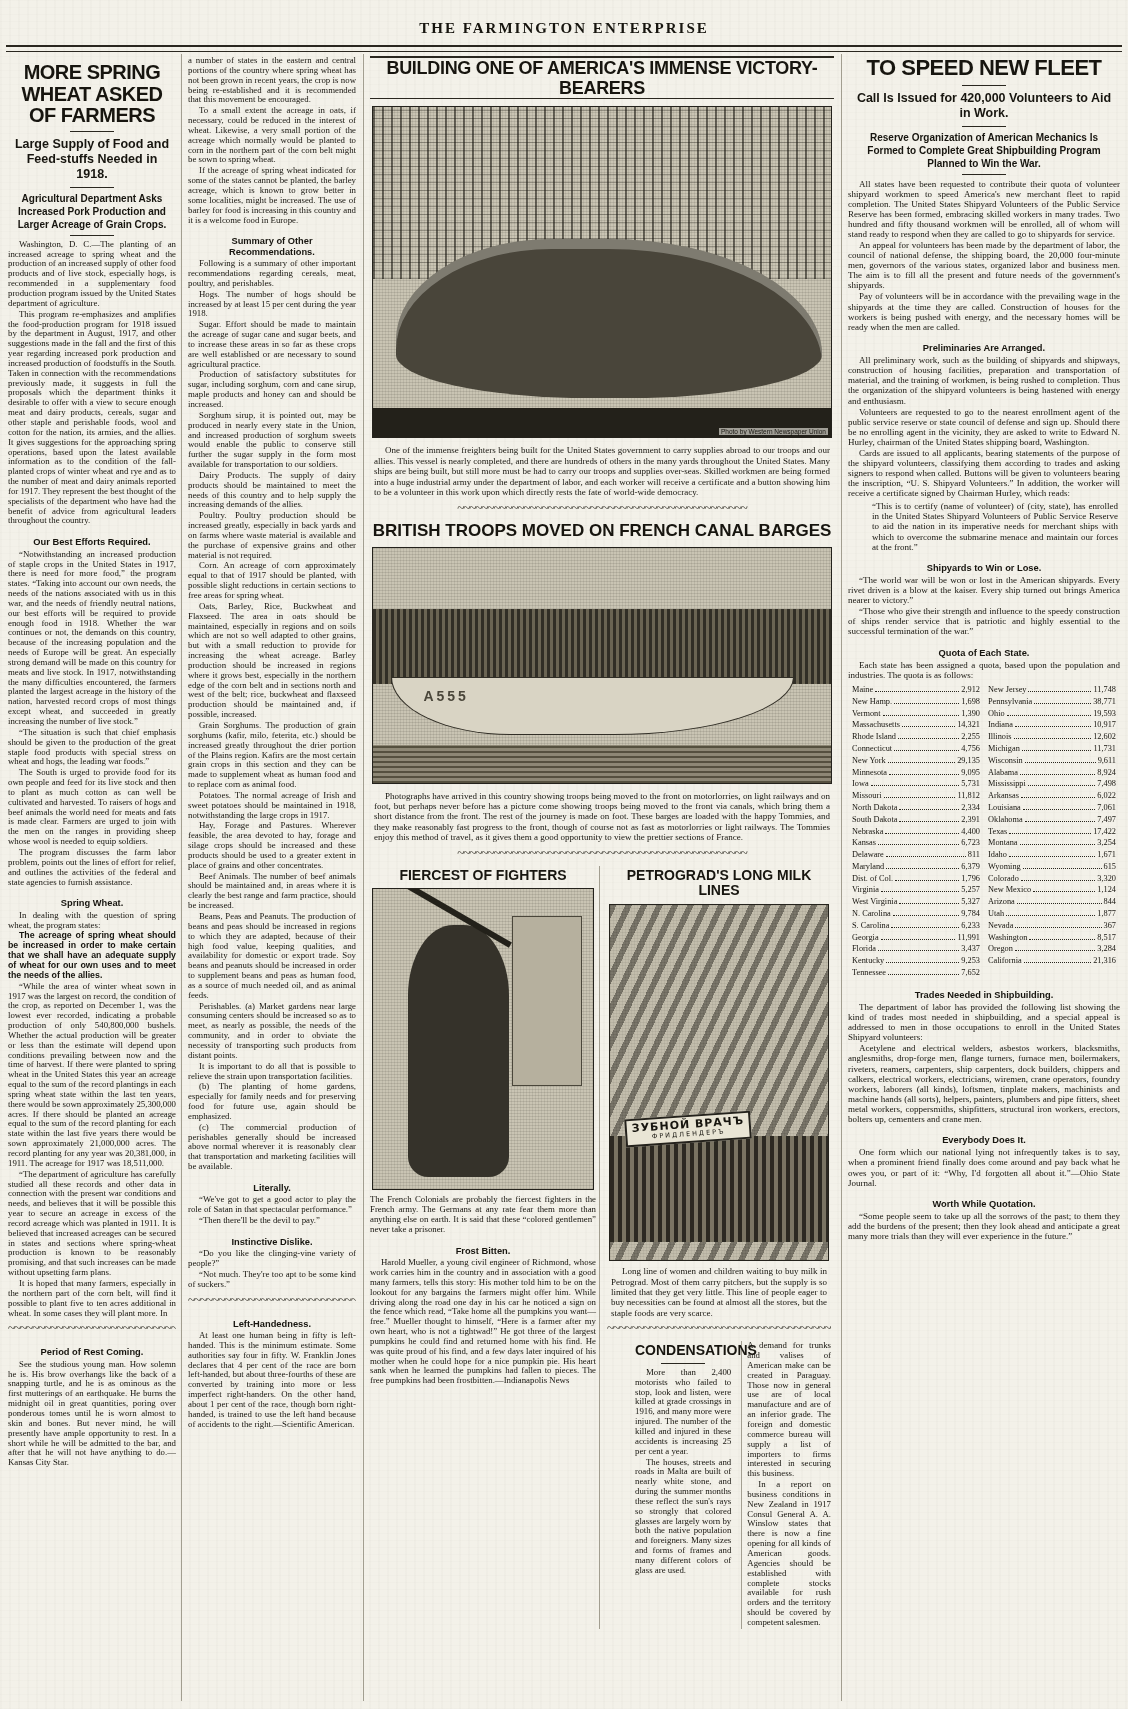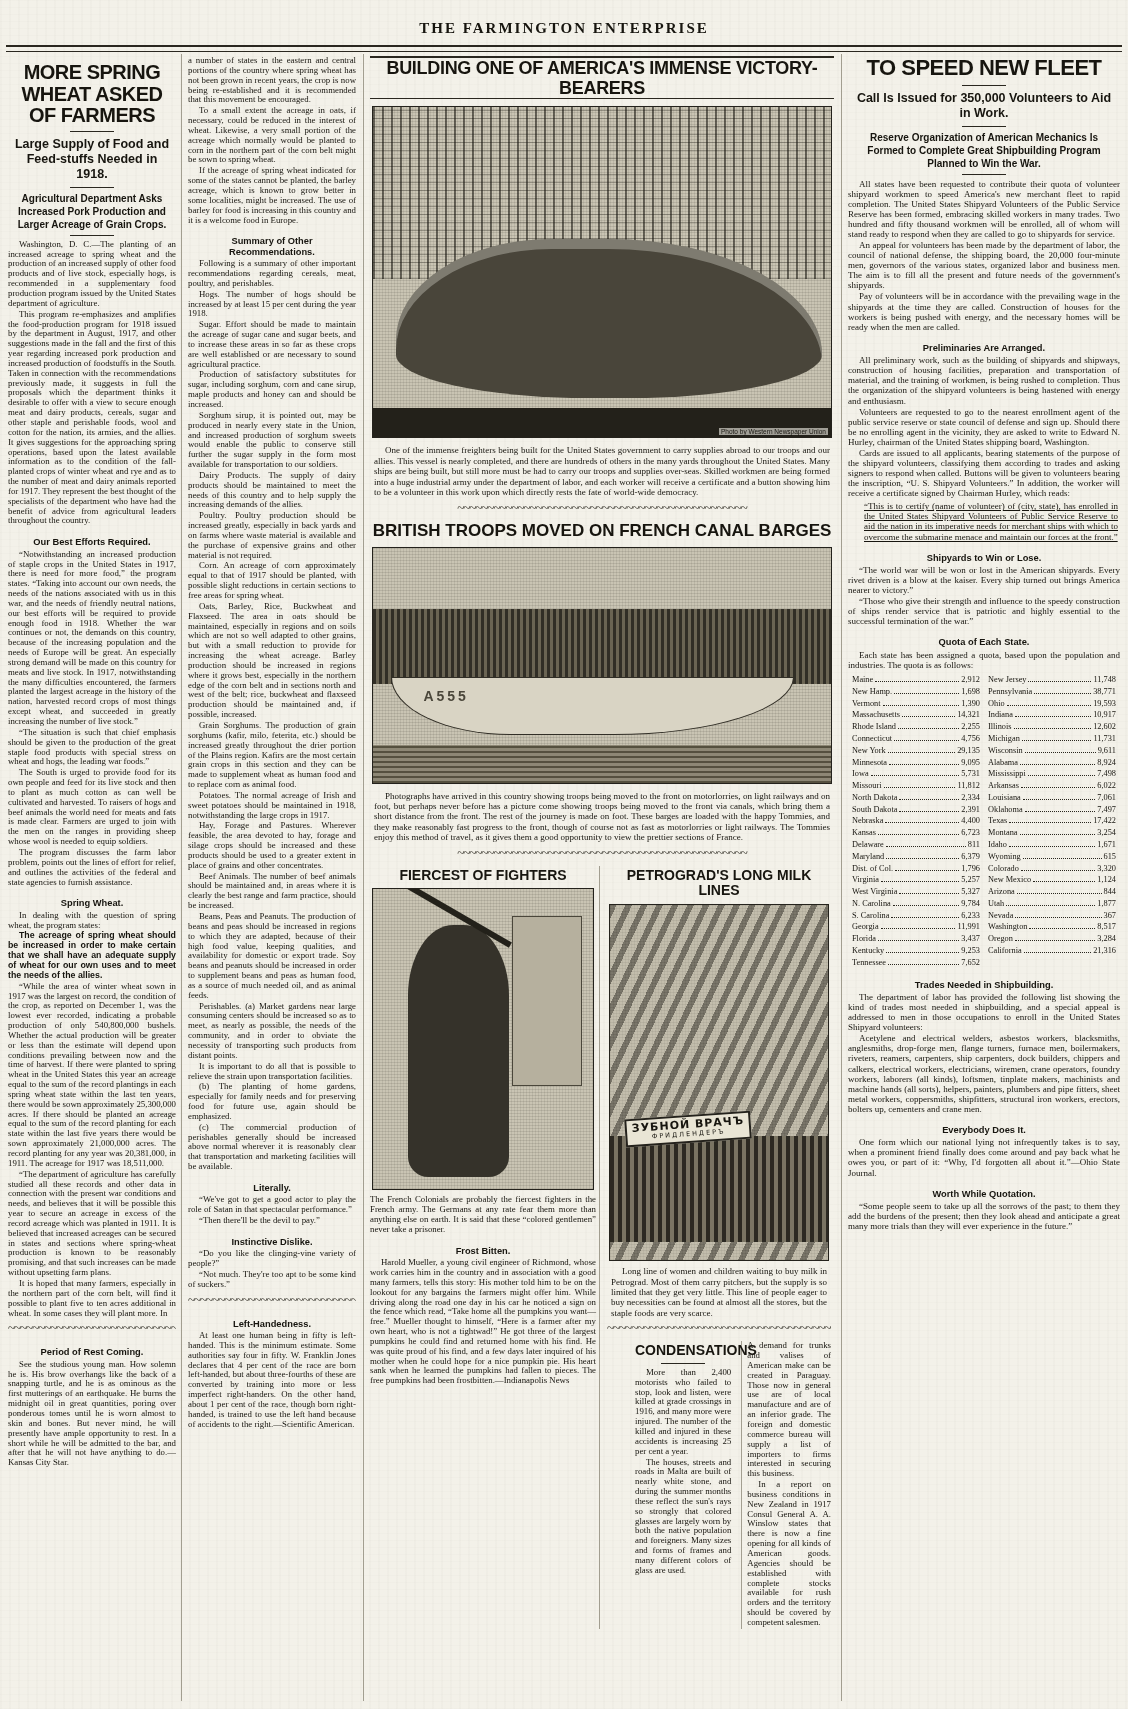--- a/index.html
+++ b/index.html
@@ -19,21 +19,21 @@
   .colR{left:848px;width:272px;font-size:9px;}
   .head1{font-family:"Liberation Sans",sans-serif;font-weight:bold;font-size:20px;line-height:1.08;
         text-align:center;margin:6px 0 4px;letter-spacing:-0.5px;}
   .deck{font-family:"Liberation Sans",sans-serif;font-weight:bold;font-size:12.5px;line-height:1.2;text-align:center;margin:5px 2px;}
   .subdeck{font-family:"Liberation Sans",sans-serif;font-weight:bold;font-size:10px;line-height:1.3;text-align:center;margin:4px 4px;}
   .dash{width:44px;border-top:1px solid #2a271f;margin:4px auto;}
   .blk{margin:0 0 1px;text-indent:11px;}
   .blk.cont{text-indent:0;}
   .blk.sub{text-indent:0;text-align:center;font-family:"Liberation Sans",sans-serif;font-weight:bold;font-size:9.3px;margin:11px 0 2px;}
   .blk.lead{font-family:"Liberation Sans",sans-serif;font-weight:bold;}
-  .blk.qt{margin:3px 2px 3px 16px;text-indent:0;text-decoration:underline;}
+  .blk.qt{margin:3px 2px 3px 24px;text-indent:0;}
   .blk.wavy{height:13px;margin:5px 0;overflow:hidden;text-align:center;letter-spacing:-1px;
         font-size:13px;line-height:9px;color:#2a271f;text-indent:0;}
   .blk.wavy::after{content:"~~~~~~~~~~~~~~~~~~~~~~~~~~~~~~~~~~~~~~~~~~~~~~~~";}
   .banner{border-top:2px solid #2a271f;border-bottom:1px solid #2a271f;padding:0 2px;text-align:center;
         font-family:"Liberation Sans",sans-serif;font-weight:bold;font-size:18px;letter-spacing:-0.3px;}
   .mid-head{text-align:center;font-family:"Liberation Sans",sans-serif;font-weight:bold;font-size:17px;margin:3px 0 2px;}
   .sec-head{text-align:center;font-family:"Liberation Sans",sans-serif;font-weight:bold;font-size:14px;margin:2px 0;}
   .photo{position:relative;border:1px solid #24221c;margin:7px 2px;background-color:#c9c4b3;overflow:hidden;
         background-image:repeating-linear-gradient(0deg,rgba(20,18,12,.10) 0 1px,transparent 1px 3px),
                          repeating-linear-gradient(90deg,rgba(20,18,12,.08) 0 1px,transparent 1px 3px);}
@@ -223,21 +223,21 @@
               </div>
           </div>
         </div>
       </div>
     </div>
   </div>
 
   <div class="col colR">
     <div class="fleet-head">TO SPEED NEW FLEET</div>
     <div class="dash"></div>
-    <div class="deck">Call Is Issued for 350,000 Volunteers to Aid in Work.</div>
+    <div class="deck">Call Is Issued for 420,000 Volunteers to Aid in Work.</div>
     <div class="dash"></div>
     <div class="subdeck">Reserve Organization of American Mechanics Is Formed to Complete Great Shipbuilding Program Planned to Win the War.</div>
     <div class="dash"></div>
     <div>
         <p class="blk p">All states have been requested to contribute their quota of volunteer shipyard workmen to speed America's new merchant fleet to rapid completion. The United States Shipyard Volunteers of the Public Service Reserve has been formed, embracing skilled workers in many trades. Two hundred and fifty thousand workmen will be enrolled, all of whom will stand ready to respond when they are called to go to shipyards for service.</p>
         <p class="blk p">An appeal for volunteers has been made by the department of labor, the council of national defense, the shipping board, the 20,000 four-minute men, governors of the various states, organized labor and business men. The aim is to fill all the present and future needs of the government's shipyards.</p>
         <p class="blk p">Pay of volunteers will be in accordance with the prevailing wage in the shipyards at the time they are called. Construction of houses for the workers is being pushed with energy, and the necessary homes will be ready when the men are called.</p>
         <p class="blk sub">Preliminaries Are Arranged.</p>
         <p class="blk p">All preliminary work, such as the building of shipyards and shipways, construction of housing facilities, preparation and transportation of material, and the training of workmen, is being rushed to completion. Thus the organization of the shipyard volunteers is being hastened with energy and enthusiasm.</p>
         <p class="blk p">Volunteers are requested to go to the nearest enrollment agent of the public service reserve or state council of defense and sign up. Should there be no enrolling agent in the vicinity, they are asked to write to Edward N. Hurley, chairman of the United States shipping board, Washington.</p>

